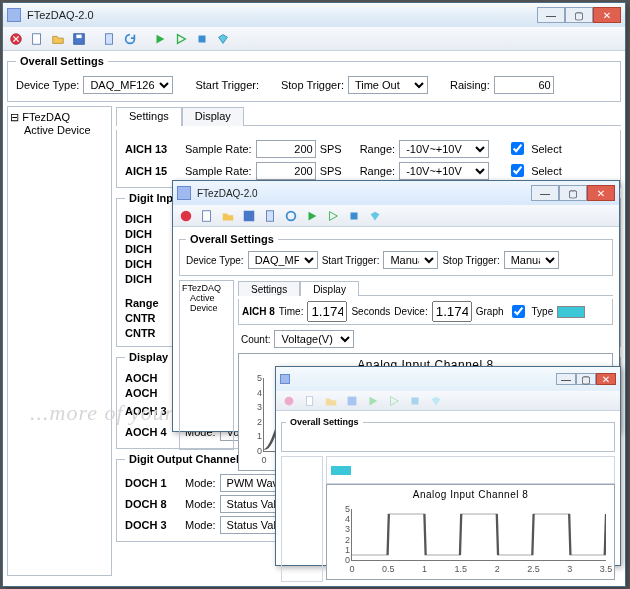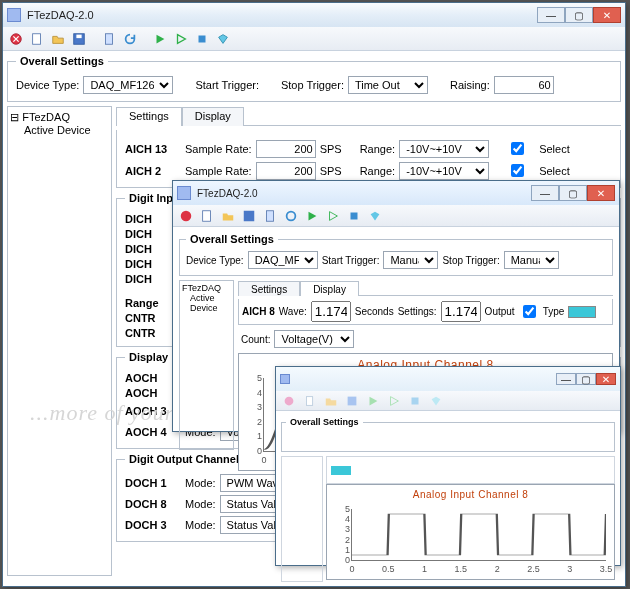--- a/index.html
+++ b/index.html
@@ -97,33 +97,33 @@
   .tab {
     padding: 2px 12px;
     border:1px solid #b8c2ce;
     border-bottom: none;
     background:#f4f6f9;
     position:relative; top:1px;
     font-size:11px;
   }
   .tab.active { background:#fff; }
 
-  .chbox { display:flex; align-items:center; gap:12px; }
+  .chbox { display:flex; align-items:center; gap:4px; }
   .small { font-size:10px; }
 
   
   .chart {
     border: 1px solid #9aa5b2;
     background:#fff;
     position:relative;
   }
   .chart-title {
     text-align:center;
     font-size: 12px;
-    color: #c2410c;
+    color: #000000;
     letter-spacing: .5px;
     padding: 4px 0;
   }
   .axes {
     position:absolute; left:24px; right:8px; top:24px; bottom:18px;
     border-left:1px solid #777; border-bottom:1px solid #777;
   }
   .axes svg { position:absolute; left:0; top:0; width:100%; height:100%; }
   .ytick { position:absolute; left:-20px; width:18px; text-align:right; font-size:9px; color:#555; transform:translateY(-50%); }
   .xtick { position:absolute; bottom:-14px; font-size:9px; color:#555; transform:translateX(-50%); }
@@ -257,21 +257,21 @@
             <span style="width:10px"></span>
             <label class="k">Range:</label>
             <select style="width:90px"><option>-10V~+10V</option></select>
             <span style="width:10px"></span>
             <span class="chbox">
                 <input type="checkbox" checked="" style="">
                 <span>Select</span>
               </span>
           </div>
           <div class="row">
-            <b style="width:56px">AICH 2</b>
+            <b style="width:56px">AICH 15</b>
             <label class="k">Sample Rate:</label>
             <input type="text" class="num" style="width: 60px;" value="200">
             <span>SPS</span>
             <span style="width:10px"></span>
             <label class="k">Range:</label>
             <select style="width:90px"><option>-10V~+10V</option></select>
             <span style="width:10px"></span>
             <span class="chbox">
                 <input type="checkbox" checked="" style="">
                 <span>Select</span>
@@ -447,26 +447,26 @@
         <div>FTezDAQ</div>
         <div style="margin-left:8px">Active Device</div>
       </div>
       <div style="flex:1">
         <div class="tabs small" style="height:16px">
           <div class="tab small">Settings</div>
           <div class="tab active small">Display</div>
         </div>
         <div class="row small" style="border:1px solid #b8c2ce; border-top:none; padding:2px 3px">
           <b>AICH 8</b>
-          <label>Wave:</label>
+          <label>Time:</label>
           <input style="width: 40px;" class="num" value="1.174">
           <span>Seconds</span>
-          <label>Settings:</label>
+          <label>Device:</label>
           <input style="width: 40px;" class="num" value="1.174">
-          <span>Output</span>
+          <span>Graph</span>
           <input type="checkbox" checked="" style="">
           <span>Type</span>
           <span style="background:#3bc7d8;width:28px;height:12px;display:inline-block;border:1px solid #888"></span>
         </div>
         <div class="row small" style="padding:2px 3px">
           <label>Count:</label>
           <select style="width:80px"><option>Voltage(V)</option></select>
         </div>
 
         <div class="chart" id="chart-sine" style="height:118px">

